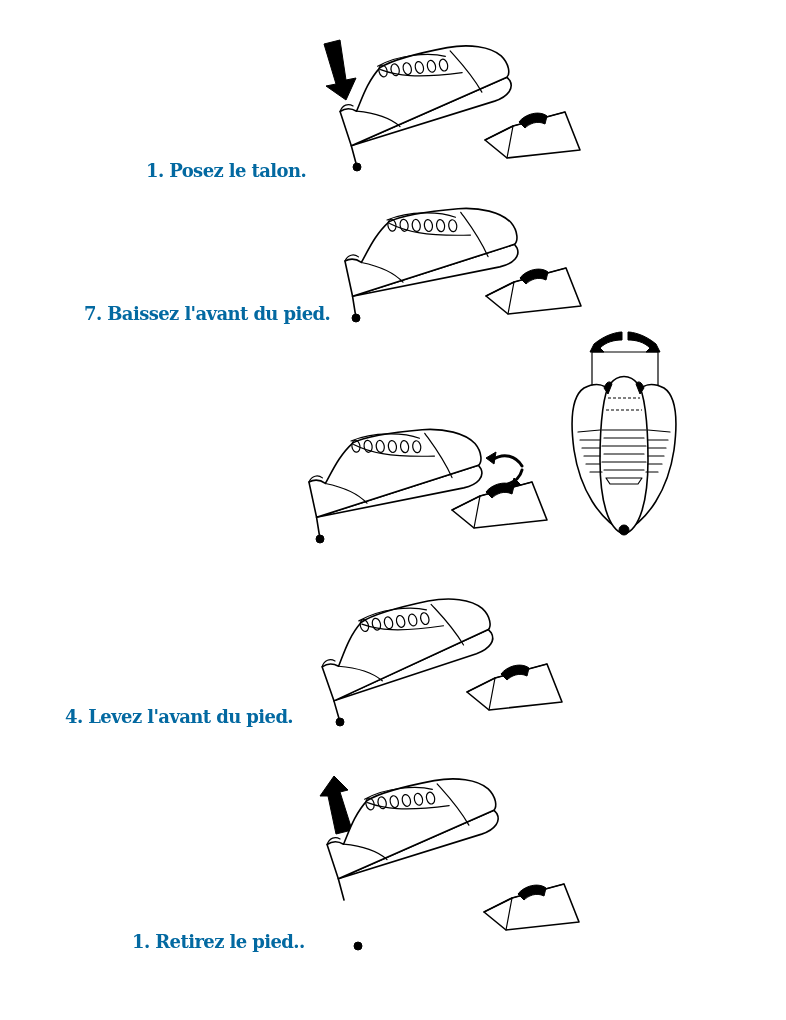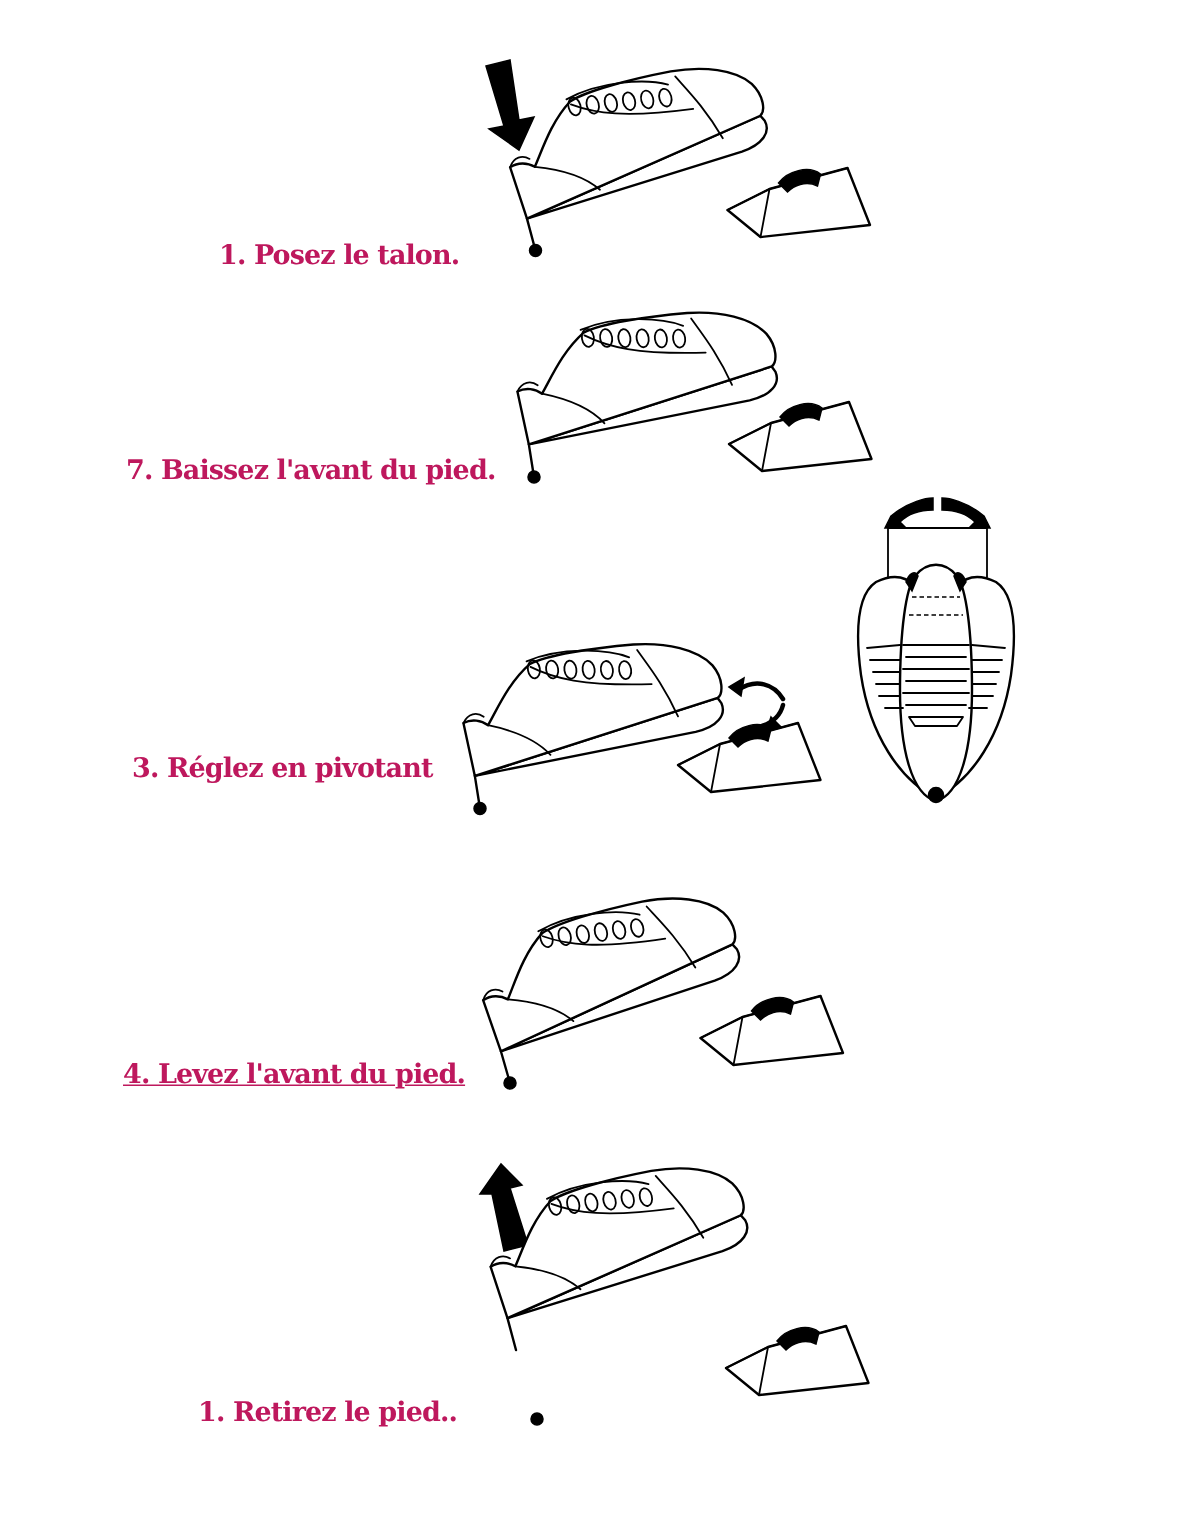--- a/index.html
+++ b/index.html
@@ -1,17 +1,17 @@
 <!DOCTYPE html>
 <html><head>
 <meta charset="utf-8">
 <style>
   html, body { margin: 0; padding: 0; background: #ffffff; }
   body { width: 786px; height: 1020px; position: relative; overflow: hidden; font-family: "DejaVu Serif", "Liberation Serif", serif; }
-  .label { position: absolute; font-weight: bold; font-size: 18px; color: #be185d; letter-spacing: -0.6px; line-height: 22px; white-space: nowrap; }
+  .label { position: absolute; font-weight: bold; font-size: 18px; color: #0369a1; letter-spacing: -0.6px; line-height: 22px; white-space: nowrap; }
   .label .line { display: block; }
   .fig { position: absolute; left: 0; top: 0; }
   svg { overflow: visible; }
   .stroke { fill: #fff; stroke: #000; stroke-width: 1.6; stroke-linejoin: round; stroke-linecap: round; }
   .thin { fill: none; stroke: #000; stroke-width: 1.2; stroke-linejoin: round; stroke-linecap: round; }
   .solid { fill: #000; stroke: #000; stroke-width: 1; }
   .dash { fill: none; stroke: #000; stroke-width: 1; stroke-dasharray: 3 2; }
 </style>
 </head>
 <body>
@@ -78,21 +78,20 @@
   <g transform="translate(486,296)">
     <use href="#wedge"></use>
   </g>
   <g transform="translate(356,318) rotate(-9)">
     <use href="#shoe"></use>
   </g>
   <circle class="solid" cx="356" cy="318" r="4"></circle>
 </svg>
 
 <div class="label" style="left:88px; top:502px;">
-  <span class="line">3. Réglez en pivotant</span>
 </div>
 <svg class="fig" width="786" height="1020">
   <g>
     <path class="thin" style="stroke-width:3" d="M492,460 C504,452 516,456 522,466"></path>
     <path class="solid" d="M486,458 L496,452 L494,464 Z"></path>
     <path class="thin" style="stroke-width:3" d="M522,470 C520,478 514,482 508,484"></path>
     <path class="solid" d="M514,478 L522,486 L510,490 Z"></path>
   </g>
   <g transform="translate(452,510)">
     <use href="#wedge"></use>
@@ -147,21 +146,21 @@
     <path d="M670,432 L648,430"></path>
       <path d="M668,440 L648,440"></path>
       <path d="M666,448 L648,448"></path>
     <path d="M664,456 L648,456"></path>
       <path d="M662,464 L648,464"></path>
       <path d="M658,472 L646,472"></path>
   </g>
   <circle class="solid" cx="624" cy="530" r="5"></circle>
 </svg>
 
-<div class="label" style="left:82px; top:706px;text-decoration:underline;">
+<div class="label" style="left:65px; top:706px;">
   <span class="line">4. Levez l'avant du pied.</span>
 </div>
 <svg class="fig" width="786" height="1020">
   <g>
     <path class="solid" d="M458,624 L470,618 L468,626 L476,634 L470,640 L462,632 L458,636 Z"></path>
   </g>
   <g transform="translate(340,722) rotate(-16)">
     <use href="#shoe"></use>
   </g>
   <g transform="translate(467,692)">

